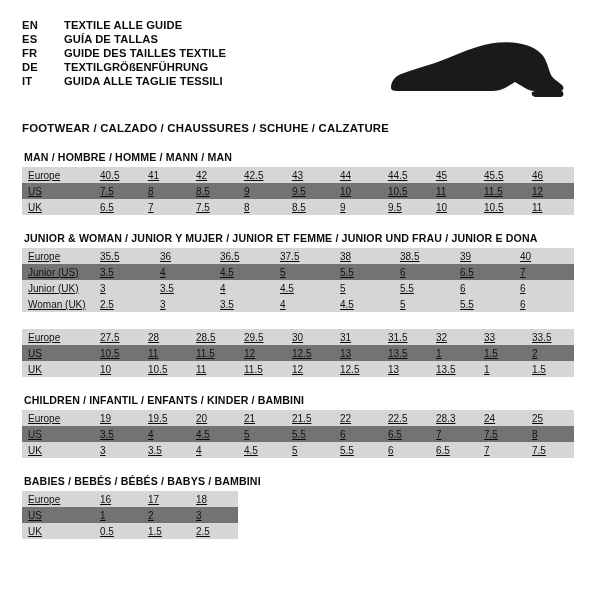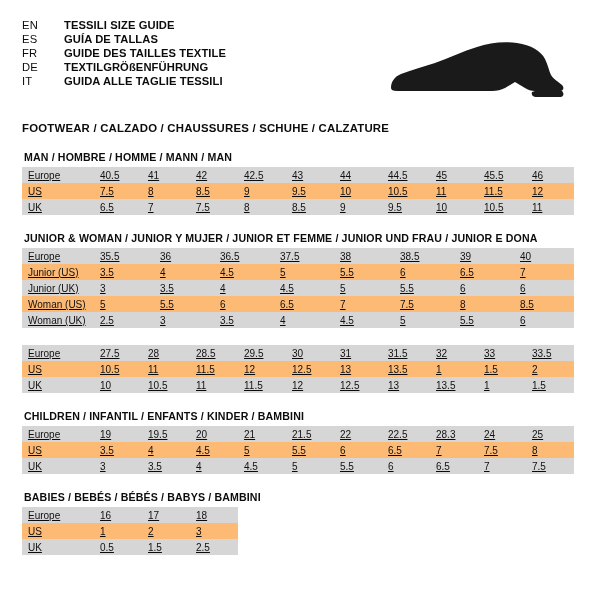--- a/index.html
+++ b/index.html
@@ -33,21 +33,21 @@
     font-size: 11.2px;
     line-height: 1.0;
   }
   .lang-table td {
     padding: 1.5px 0;
     vertical-align: top;
     white-space: nowrap;
   }
   .lang-code {
     width: 42px;
-    font-weight: normal;
+    font-weight: bold;
     letter-spacing: 0.2px;
   }
   .lang-title {
     font-weight: bold;
     letter-spacing: 0.1px;
   }
 
   .shoe-wrap {
     width: 190px;
     height: 80px;
@@ -87,37 +87,37 @@
     height: 16px;
     padding: 0 0 0 6px;
     vertical-align: middle;
     white-space: nowrap;
     color: #111;
   }
   table.size tr.shade td {
     background: #d6d6d6;
   }
   table.size tr.plain td {
-    background: #fdba74;
+    background: #737373;
   }
   td.rowlabel {
     padding-left: 4px;
   }
 </style>
 </head>
 <body>
 
 <div class="page">
 
   <div class="header">
     <table class="lang-table">
       <tbody>
         <tr>
           <td class="lang-code">EN</td>
-          <td class="lang-title">TESSILI SIZE GUIDE</td>
+          <td class="lang-title">TEXTILE ALLE GUIDE</td>
         </tr>
         <tr>
           <td class="lang-code">ES</td>
           <td class="lang-title">GUÍA DE TALLAS</td>
         </tr>
         <tr>
           <td class="lang-code">FR</td>
           <td class="lang-title">GUIDE DES TAILLES TEXTILE</td>
         </tr>
         <tr>
@@ -242,31 +242,20 @@
           <td class="rowlabel">Junior (UK)</td>
           <td>3</td>
           <td>3.5</td>
           <td>4</td>
           <td>4.5</td>
           <td>5</td>
           <td>5.5</td>
           <td>6</td>
           <td>6</td>
         </tr>
-        <tr class="plain">
-          <td class="rowlabel">Woman (US)</td>
-          <td>5</td>
-          <td>5.5</td>
-          <td>6</td>
-          <td>6.5</td>
-          <td>7</td>
-          <td>7.5</td>
-          <td>8</td>
-          <td>8.5</td>
-        </tr>
         <tr class="shade">
           <td class="rowlabel">Woman (UK)</td>
           <td>2.5</td>
           <td>3</td>
           <td>3.5</td>
           <td>4</td>
           <td>4.5</td>
           <td>5</td>
           <td>5.5</td>
           <td>6</td>

